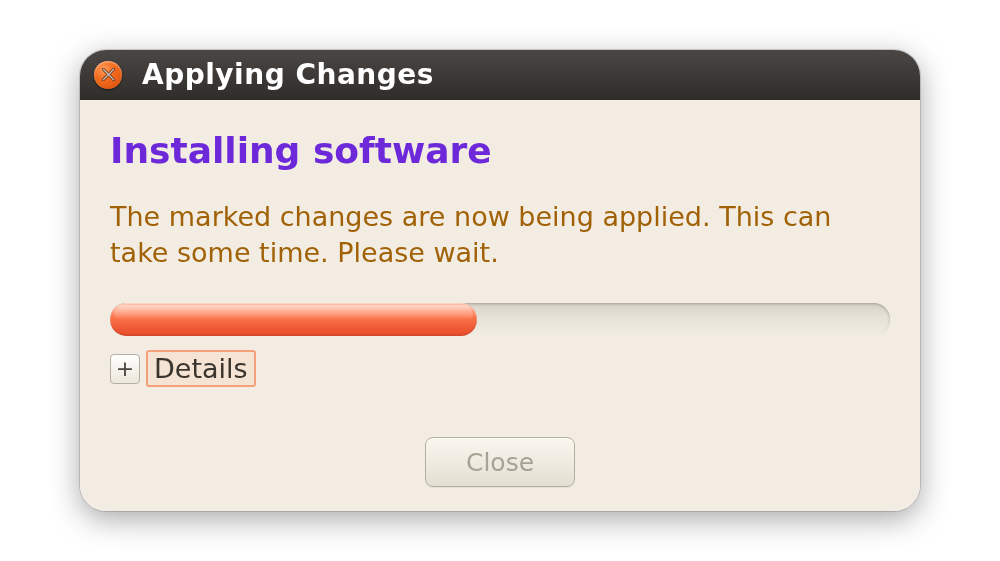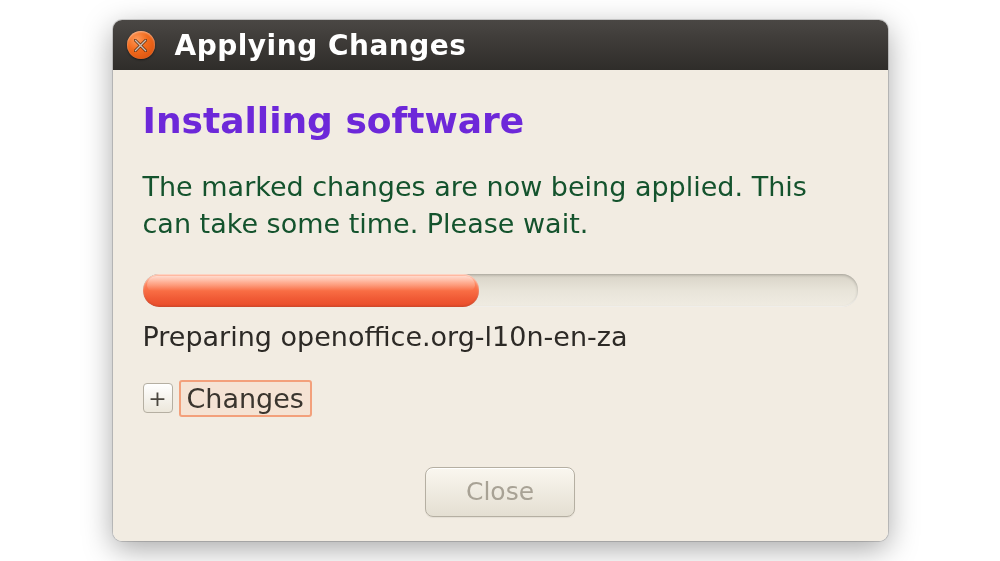--- a/index.html
+++ b/index.html
@@ -10,22 +10,22 @@
     body {
       width: 1000px;
       height: 561px;
       background: #ffffff;
       font-family: "DejaVu Sans", "Liberation Sans", Arial, sans-serif;
       display: flex;
       align-items: center;
       justify-content: center;
     }
     .dialog {
-      width: 775px;
-      border-radius: 9px;
+      width: 840px;
+      border-radius: 26px;
       overflow: hidden;
       box-shadow: 0 8px 30px rgba(0,0,0,0.35), 0 0 0 1px rgba(0,0,0,0.15);
     }
     .titlebar {
       background: linear-gradient(to bottom, #4a4744 0%, #3c3936 50%, #2f2d2a 100%);
       height: 50px;
       display: flex;
       align-items: center;
       padding: 0 14px;
       gap: 20px;
@@ -56,21 +56,21 @@
       padding: 30px 30px 24px 30px;
     }
     .heading {
       font-size: 36px;
       font-weight: bold;
       color: #6d28d9;
       margin-bottom: 28px;
     }
     .description {
       font-size: 27px;
-      color: #14532d;
+      color: #a16207;
       line-height: 1.35;
       margin-bottom: 32px;
       max-width: 760px;
     }
     .progress-track {
       width: 100%;
       height: 33px;
       background: linear-gradient(to bottom, #d8d3c7 0%, #e8e4d9 50%, #f0ece2 100%);
       border-radius: 16px;
       box-shadow: inset 0 1px 3px rgba(0,0,0,0.25), inset 0 -1px 0 rgba(255,255,255,0.6);
@@ -162,27 +162,26 @@
   <div class="body">
 
     <div class="heading">Installing software</div>
 
     <div class="description">The marked changes are now being applied. This can take some time. Please wait.</div>
 
     <div class="progress-track">
       <div class="progress-fill" style="width:47%"></div>
     </div>
 
-    <div class="status-text">Preparing openoffice.org-l10n-en-za</div>
 
     <div class="details-row">
       <div class="expander">
         <span>+</span>
       </div>
-      <span class="details-label">Changes</span>
+      <span class="details-label">Details</span>
     </div>
 
     <div class="button-row">
       <button class="close-button" disabled="">Close</button>
     </div>
 
   </div>
 
 </div>
 

